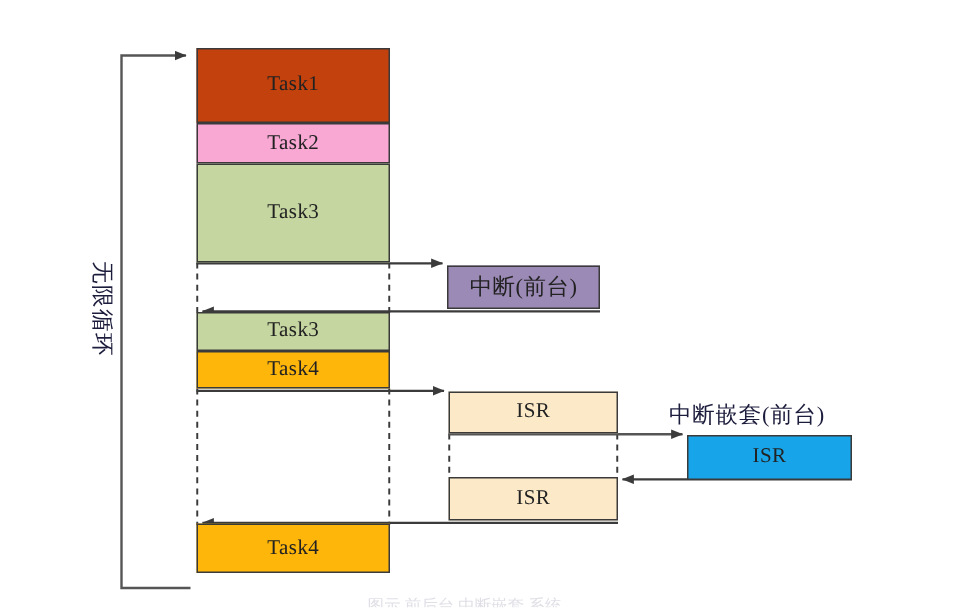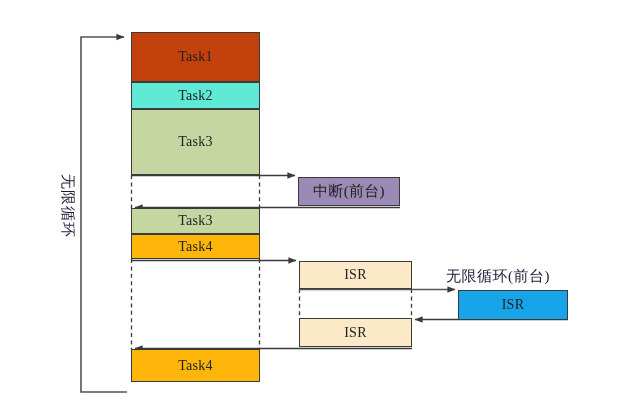--- a/index.html
+++ b/index.html
@@ -100,26 +100,26 @@
     </g>
 
     <g stroke="#3b3b3b" stroke-width="1.5" fill="none">
       <path d="M412,348.5 L135,348.5" marker-end="url(#ah)"></path>
     </g>
   </svg>
 
 
   <div class="vlabel" style="left:77px;top:174px;transform:rotate(90deg);">无限循环</div>
 
-  <div class="label" style="left:446px;top:267px;">无限循环(前台)</div>
+  <div class="label" style="left:446px;top:267px;">中断嵌套(前台)</div>
 
   <div class="block" style="left:131px;top:32px;width:129px;height:50px;background:#c2410c;">
     <span>Task1</span>
   </div>
-  <div class="block" style="left:131px;top:82px;width:129px;height:27px;background:#5eead4;">
+  <div class="block" style="left:131px;top:82px;width:129px;height:27px;background:#f9a8d4;">
     <span>Task2</span>
   </div>
   <div class="block" style="left:131px;top:109px;width:129px;height:66px;background:#c5d6a0;">
     <span>Task3</span>
   </div>
   <div class="block" style="left:131px;top:208px;width:129px;height:26px;background:#c5d6a0;">
     <span>Task3</span>
   </div>
   <div class="block" style="left:131px;top:234px;width:129px;height:25px;background:#ffb60a;">
     <span>Task4</span>
@@ -136,14 +136,15 @@
     <span>ISR</span>
   </div>
   <div class="block" style="left:299px;top:318px;width:113px;height:29px;background:#fbe9c8;">
     <span>ISR</span>
   </div>
 
   <div class="block" style="left:458px;top:290px;width:110px;height:30px;background:#18a4e8;">
     <span>ISR</span>
   </div>
 
+  <div class="bottom-strip">图示 前后台 中断嵌套 系统</div>
 
 </div>
 
 </body></html>

